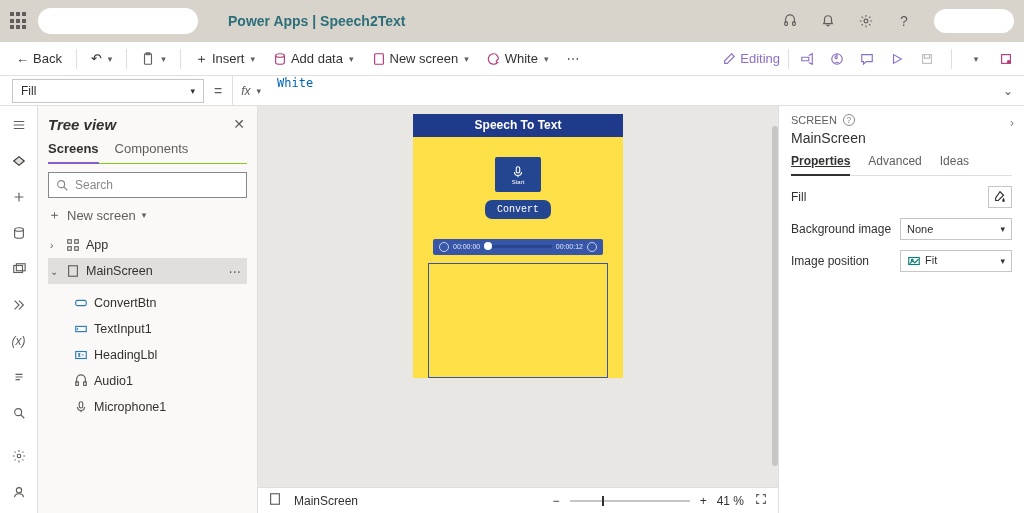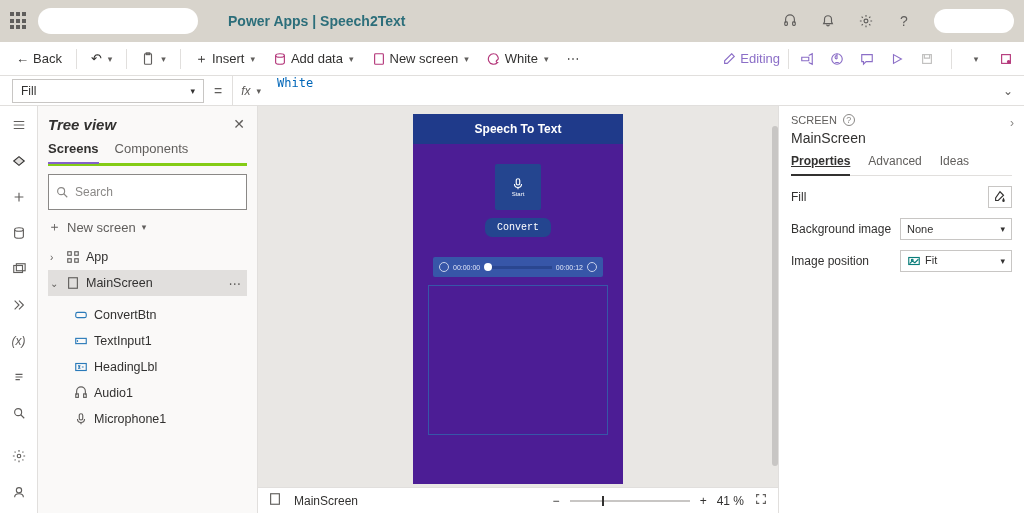--- a/index.html
+++ b/index.html
@@ -31,37 +31,37 @@
 
   .workspace { display: flex; height: calc(513px - 42px - 34px - 30px); }
 
   .leftrail { width: 38px; background: #fff; border-right: 1px solid #e1dfdd; display: flex; flex-direction: column; align-items: center; padding-top: 10px; gap: 18px; color: #605e5c; }
   .leftrail .railbottom { margin-top: auto; display: flex; flex-direction: column; gap: 18px; padding-bottom: 12px; align-items: center; }
   .railico { width: 18px; height: 18px; display:flex; align-items:center; justify-content:center; }
 
   .treepanel { width: 220px; background: #faf9f8; border-right: 1px solid #e1dfdd; padding: 8px 10px; position: relative; }
   .treepanel h3 { margin: 2px 0 8px 0; font-size: 15px; font-weight: 600; font-style: italic; }
   .tree-close { position: absolute; top: 10px; right: 12px; color: #605e5c; font-size: 14px; }
-  .treetabs { display: flex; gap: 16px; border-bottom: 3px solid #84cc16; font-size: 13px; margin-bottom: 8px; }
+  .treetabs { display: flex; gap: 16px; border-bottom: 1px solid #84cc16; font-size: 13px; margin-bottom: 8px; }
   .treetab { padding-bottom: 6px; color: #605e5c; }
   .treetab.active { color: #323130; font-weight: 600; border-bottom: 2px solid #8461c9; margin-bottom: -1px; }
-  .tree-search { display: flex; align-items: center; border: 1px solid #8a8886; height: 36px; padding: 0 6px; gap: 6px; color: #8a8886; font-size: 12px; background:#fff; }
+  .tree-search { display: flex; align-items: center; border: 1px solid #8a8886; height: 26px; padding: 0 6px; gap: 6px; color: #8a8886; font-size: 12px; background:#fff; }
   .new-screen-row { display: flex; align-items: center; gap: 6px; color: #605e5c; margin: 8px 0; font-size: 13px; }
   .tree-list { font-size: 12.5px; }
   .tree-row { display: flex; align-items: center; gap: 6px; height: 26px; padding-left: 2px; }
   .tree-row .tw { width: 10px; font-size: 10px; color: #605e5c; }
   .tree-row.selected { background: #e1dfdd; }
   .tree-row.child { padding-left: 26px; align-items: flex-end; }
   .tree-row .rowicon { width: 14px; display:inline-flex; }
   .tree-row .more { margin-left: auto; padding-right: 6px; color:#605e5c; }
   svg.tiny { width: 14px; height: 14px; stroke: #605e5c; fill: none; stroke-width: 1.3; }
 
   .canvas-area { flex: 1; background: #e9e7e4; position: relative; display: flex; flex-direction: column; }
   .canvas-scroll { flex: 1; display: flex; align-items: flex-start; justify-content: center; padding-top: 8px; }
-  .phone-frame { width: 210px; height: 370px; background: #4c1d95; display: flex; flex-direction: column; align-items: center; }
+  .phone-frame { width: 210px; height: 264px; background: #fde047; display: flex; flex-direction: column; align-items: center; }
   .ph-header { width: 100%; height: 30px; background: #1f3a8a; color: #fff; display: flex; align-items: center; justify-content: center; font-size: 12px; font-weight: 600; }
   .ph-mic { width: 46px; height: 46px; background: #24458f; margin-top: 20px; border-radius: 2px; display:flex; align-items:center; justify-content:center; color:#fff; flex-direction:column; font-size:6px; }
   .ph-btn { background: #24458f; color: #fff; font-size: 10px; padding: 4px 12px; border-radius: 7px; margin-top: 8px; font-family: Liberation Mono, monospace; }
   .ph-audio { width: 170px; height: 20px; background: #3756a8; margin-top: 20px; border-radius: 2px; display:flex; align-items:center; padding:0 6px; gap:4px;}
   .ph-text { width: 180px; height: 150px; border: 1px solid #3756a8; margin-top: 8px; }
   .audio-circle{width:10px;height:10px;border:1px solid #c8d1ea;border-radius:50%;}
   .audio-time{color:#dfe6f7;font-size:7px;}
   .audio-track{flex:1;height:3px;background:#2a4690;position:relative;}
   .audio-dot{position:absolute;left:0;top:-3px;width:8px;height:8px;background:#fff;border-radius:50%;}
 

